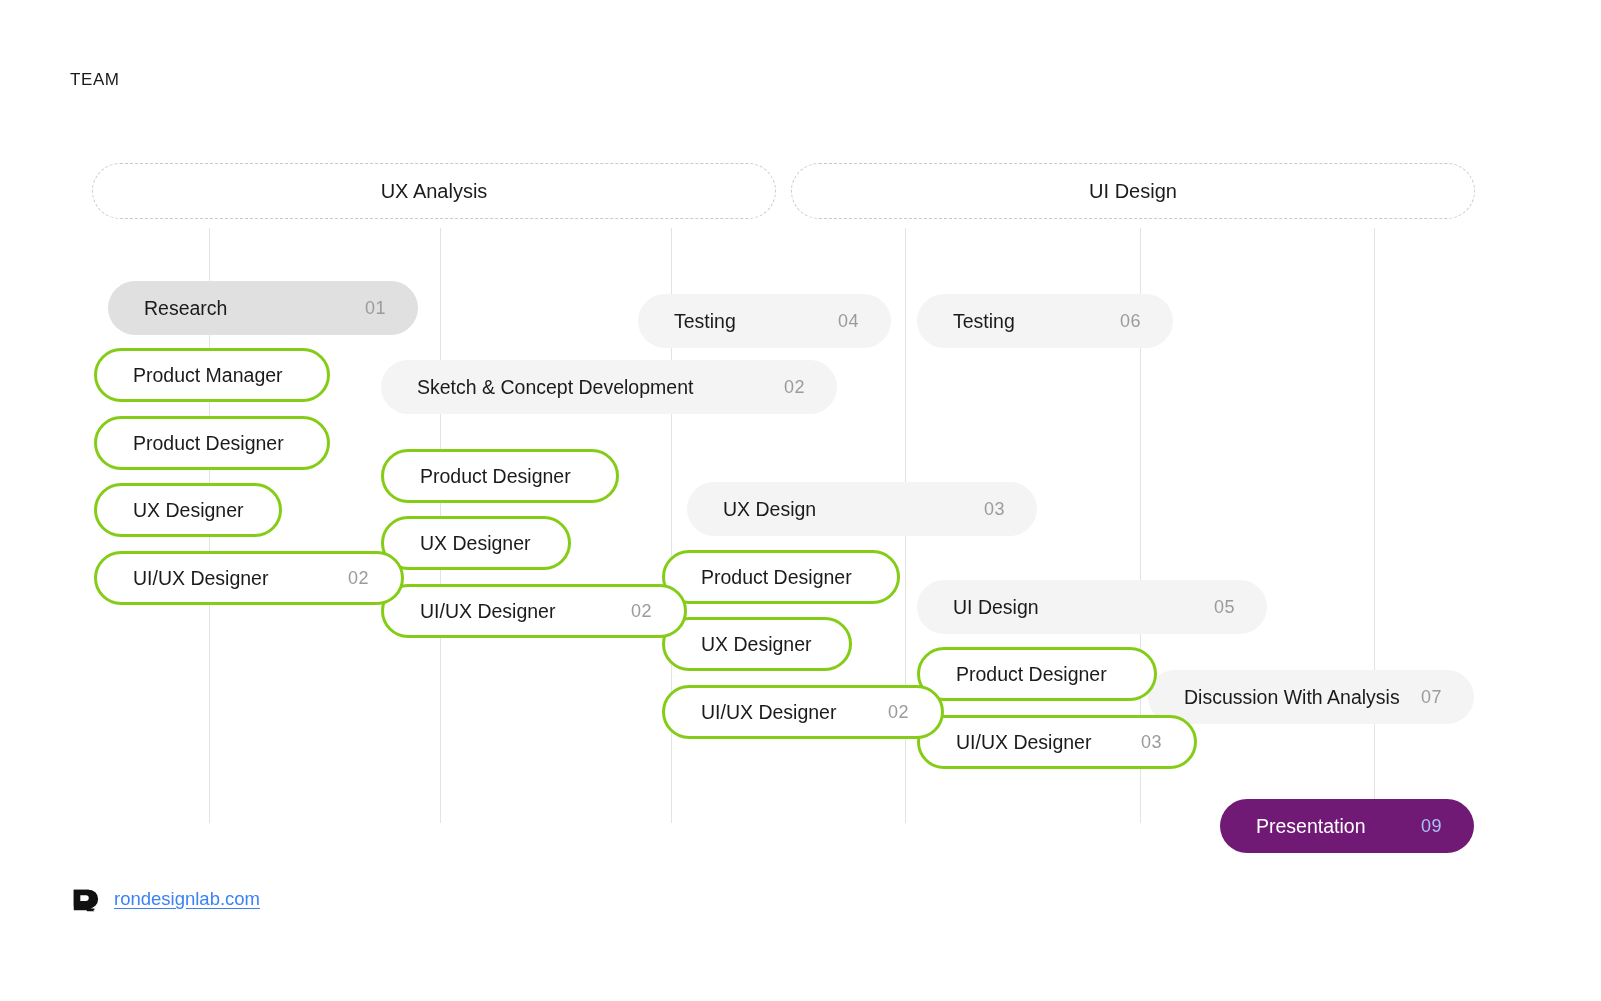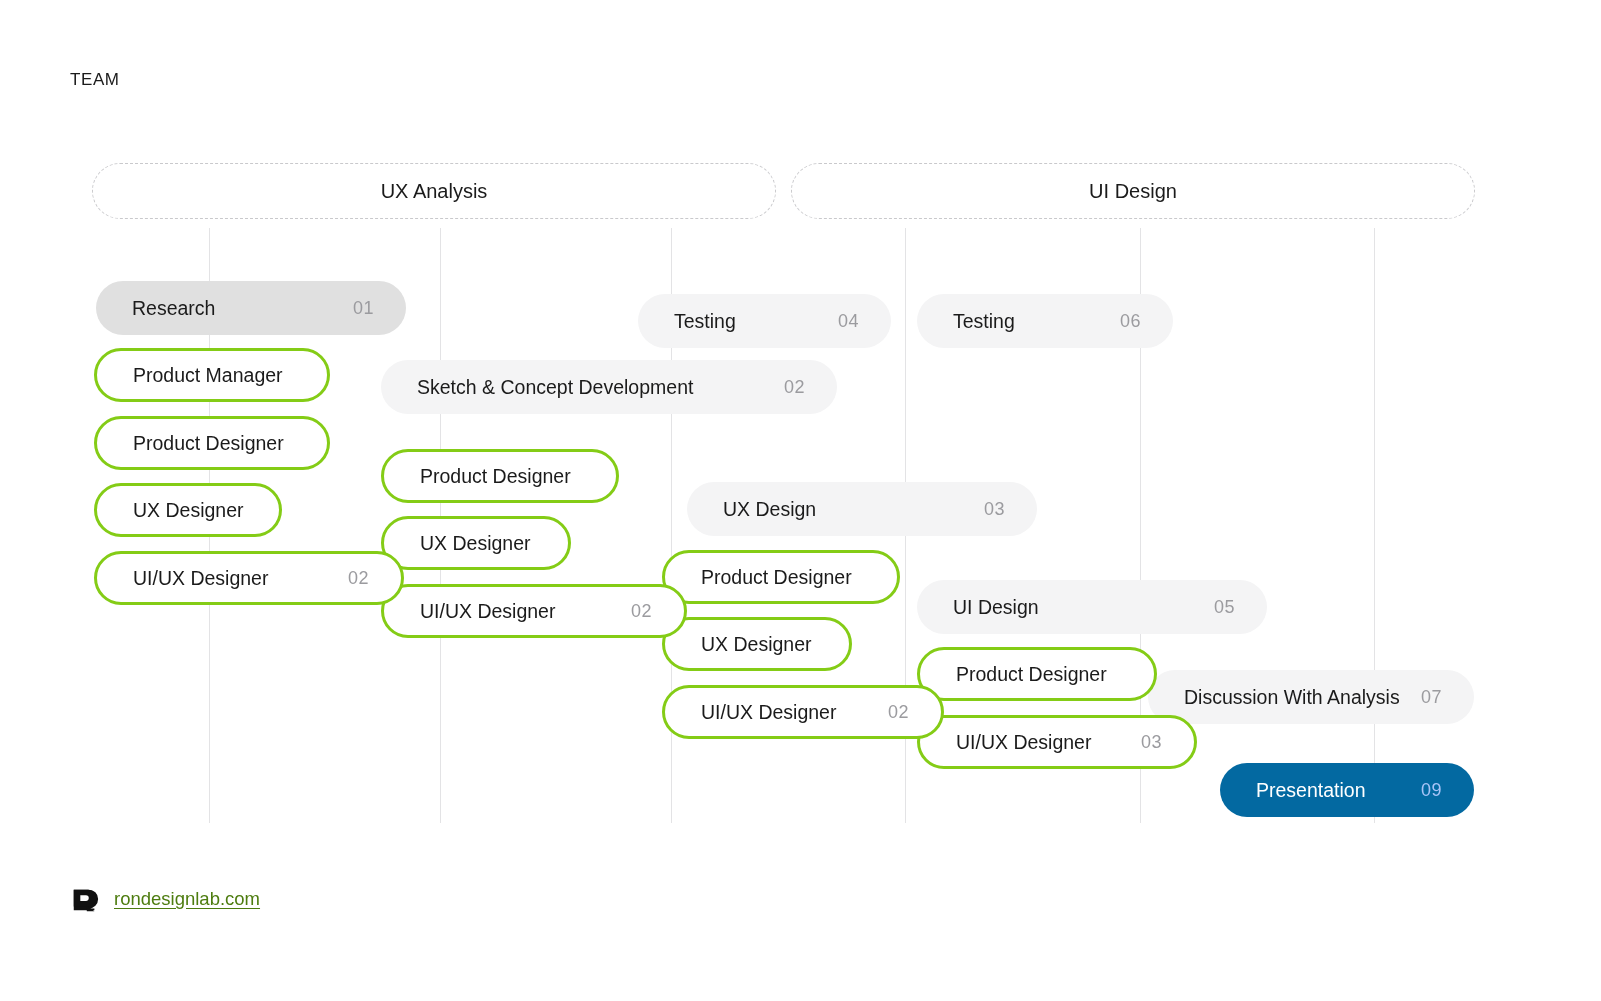--- a/index.html
+++ b/index.html
@@ -81,22 +81,23 @@
     background: #e0e0e0;
   }
   .pill.stage-light {
     background: #f4f4f5;
   }
   .pill.role {
     background: #ffffff;
     border: 3px solid #84cc16;
   }
   .pill.accent {
-    background: #0369a1;
+    background: #701a75;
     color: #ffffff;
+    margin-top: 36px;
   }
   .pill.accent .pill-num {
     color: #a8c4f7;
   }
 
   
   .footer {
     position: absolute;
     left: 70px;
     top: 884px;
@@ -104,21 +105,21 @@
     align-items: center;
     gap: 14px;
   }
   .logo-mark {
     width: 30px;
     height: 30px;
     display: block;
   }
   .footer-url {
     font-size: 18.5px;
-    color: #4d7c0f;
+    color: #3b82f6;
     text-underline-offset: 3px;
   }
 </style>
 </head>
 <body>
 
 <div class="canvas">
 
   <div class="team-label">TEAM</div>
 
@@ -134,21 +135,21 @@
   <div id="phase-headers">
       <div class="phase-header" style="left: 92px; top: 163px; width: 684px;">
         <span>UX Analysis</span>
       </div>
       <div class="phase-header" style="left: 791px; top: 163px; width: 684px;">
         <span>UI Design</span>
       </div>
     </div>
 
   <div id="pills">
-      <div class="pill stage-dark" style="left: 96px; top: 281px; width: 310px; z-index: 30;">
+      <div class="pill stage-dark" style="left: 108px; top: 281px; width: 310px; z-index: 30;">
         <span class="pill-label">Research</span>
         <span class="pill-num">01</span>
       </div>
       <div class="pill role" style="left: 94px; top: 348px; width: 236px; z-index: 28;">
         <span class="pill-label">Product Manager</span>
       </div>
       <div class="pill role" style="left: 94px; top: 416px; width: 236px; z-index: 27;">
         <span class="pill-label">Product Designer</span>
       </div>
       <div class="pill role" style="left: 94px; top: 483px; width: 188px; z-index: 26;">

